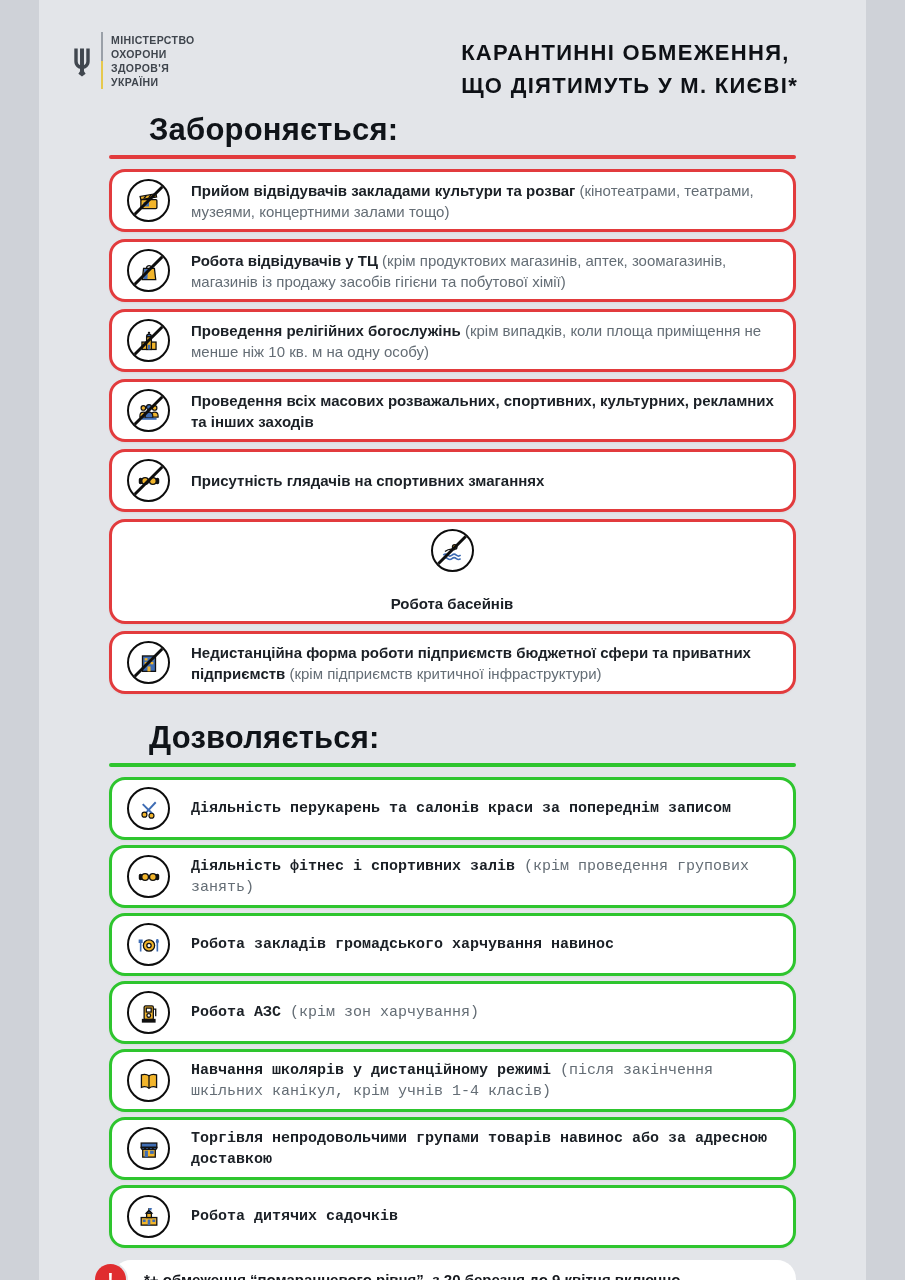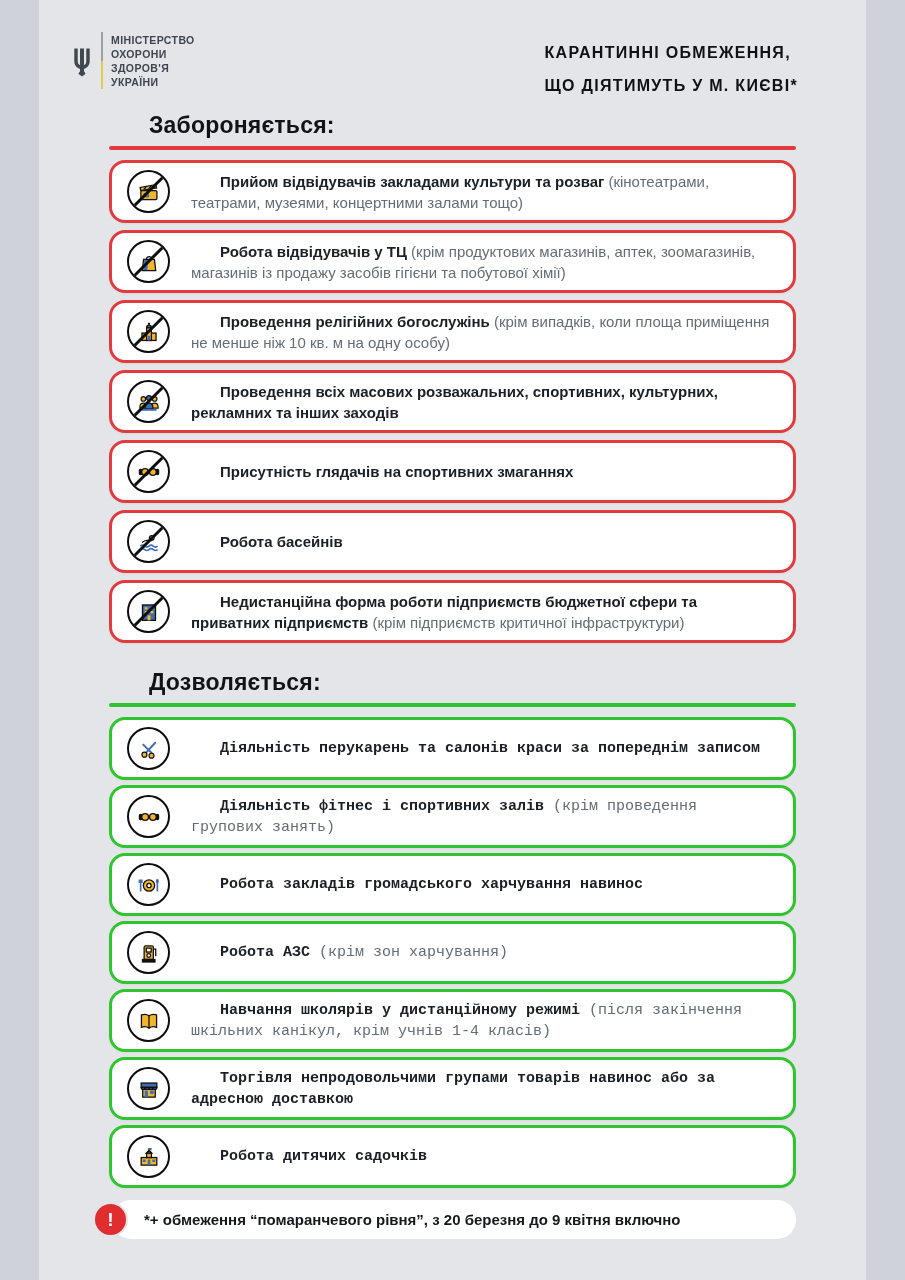--- a/index.html
+++ b/index.html
@@ -12,26 +12,26 @@
   }
   
   .header { display: flex; align-items: flex-start; padding: 32px 68px 0 32px; height: 112px; }
   .ministry { display: flex; align-items: stretch; gap: 8px; }
   .trident { width: 22px; margin-top: 2px; flex-shrink: 0; }
   .ministry-divider { width: 2px; display: flex; flex-direction: column; }
   .ministry-divider .seg-gray { flex: 1; background: #9aa0a8; }
   .ministry-divider .seg-yellow { flex: 1; background: #e6c94e; }
   .ministry-lines { font-size: 10.5px; font-weight: 700; line-height: 1.32; color: #3f454d; letter-spacing: .4px; padding-top: 2px; }
   .header-title {
-    margin-left: auto; text-align: left; font-size: 16px; font-weight: 800;
+    margin-left: auto; text-align: left; font-size: 22px; font-weight: 800;
     letter-spacing: 1.3px; line-height: 33px; color: #0e1116; padding-top: 4px;
   }
   
   .section { padding: 0 70px; }
-  .section-heading { font-size: 23px; font-weight: 800; color: #101419; padding-left: 40px; letter-spacing: .2px; }
+  .section-heading { font-size: 31px; font-weight: 800; color: #101419; padding-left: 40px; letter-spacing: .2px; }
   .section-underline { height: 4px; border-radius: 3px; margin: 7px 0 10px; }
   .cards { display: flex; flex-direction: column; }
   .cards.prohibited { gap: 7px; }
   .cards.allowed { gap: 5px; font-family: Liberation Mono, monospace; }
   .card {
     background: #fff; border-radius: 16px; display: flex; align-items: center;
     padding: 7px 16px 7px 15px; gap: 21px;
     box-shadow: 0 1px 2px rgba(40,45,60,.05);
   }
   .cards.prohibited .card { min-height: 62px; }
@@ -40,21 +40,21 @@
     width: 43px; height: 43px; border: 2.6px solid #0d0d0d; border-radius: 50%;
     display: flex; align-items: center; justify-content: center; flex-shrink: 0;
     position: relative; background: #fff; overflow: hidden;
   }
   .icon-wrap svg { width: 26px; height: 26px; }
   .icon-wrap.slashed::after {
     content: ""; position: absolute; left: -8%; top: calc(50% - 1.6px);
     width: 116%; height: 3.2px; background: #0d0d0d; transform: rotate(-45deg);
   }
   .card-text { font-size: 15px; line-height: 1.4; max-width: 625px; }
-  .card-text b { font-weight: 700; color: #1b2026; margin-left: 29px; }
+  .card-text b { font-weight: 700; color: #1b2026; }
   .card-text .muted { color: #646d75; font-weight: 400; }
   
   .note-row { display: flex; align-items: center; margin: 12px 70px 0 56px; position: relative; }
   .note-excl {
     width: 31px; height: 31px; border-radius: 50%; background: #e02d30; color: #fff;
     font-weight: 800; font-size: 19px; display: flex; align-items: center; justify-content: center;
     z-index: 2; flex-shrink: 0; box-shadow: 0 0 0 2px #e3e5e9;
   }
   .note-pill {
     background: #fff; border-radius: 19px; min-height: 39px; flex: 1; margin-left: -14px;
@@ -155,21 +155,21 @@
                 <line x1="4" y1="12" x2="20" y2="12"></line>
                 <rect x="3.2" y="9.6" width="2.2" height="4.8" rx="1" fill="#111"></rect>
                 <rect x="18.6" y="9.6" width="2.2" height="4.8" rx="1" fill="#111"></rect>
                 <circle cx="8.4" cy="12" r="3.1" fill="#f2b52b"></circle>
                 <circle cx="15.6" cy="12" r="3.1" fill="#f2b52b"></circle>
               </g>
             </svg>
           </span>
     <p class="card-text"><b>Присутність глядачів на спортивних змаганнях</b><span class="muted"></span></p>
   </div>
-        <div class="card" style="border: 3px solid rgb(226, 59, 61);">
+        <div class="card" style="border: 3px solid rgb(226, 59, 61); flex-direction: column;">
     <span class="icon-wrap slashed">
             <svg viewBox="0 0 24 24">
               <g stroke="#111" stroke-width="1.2">
                 <circle cx="14.5" cy="8.2" r="2.1" fill="#f2b52b"></circle>
                 <path fill="none" d="M5.5 12.5q4.5-3.5 9-1.5"></path>
                 <path fill="none" stroke="#3f6db4" stroke-width="1.5" d="M4 15.8q2-1.7 4 0t4 0 4 0 4 0"></path>
                 <path fill="none" stroke="#3f6db4" stroke-width="1.5" d="M4 19q2-1.7 4 0t4 0 4 0 4 0"></path>
               </g>
             </svg>
           </span>

